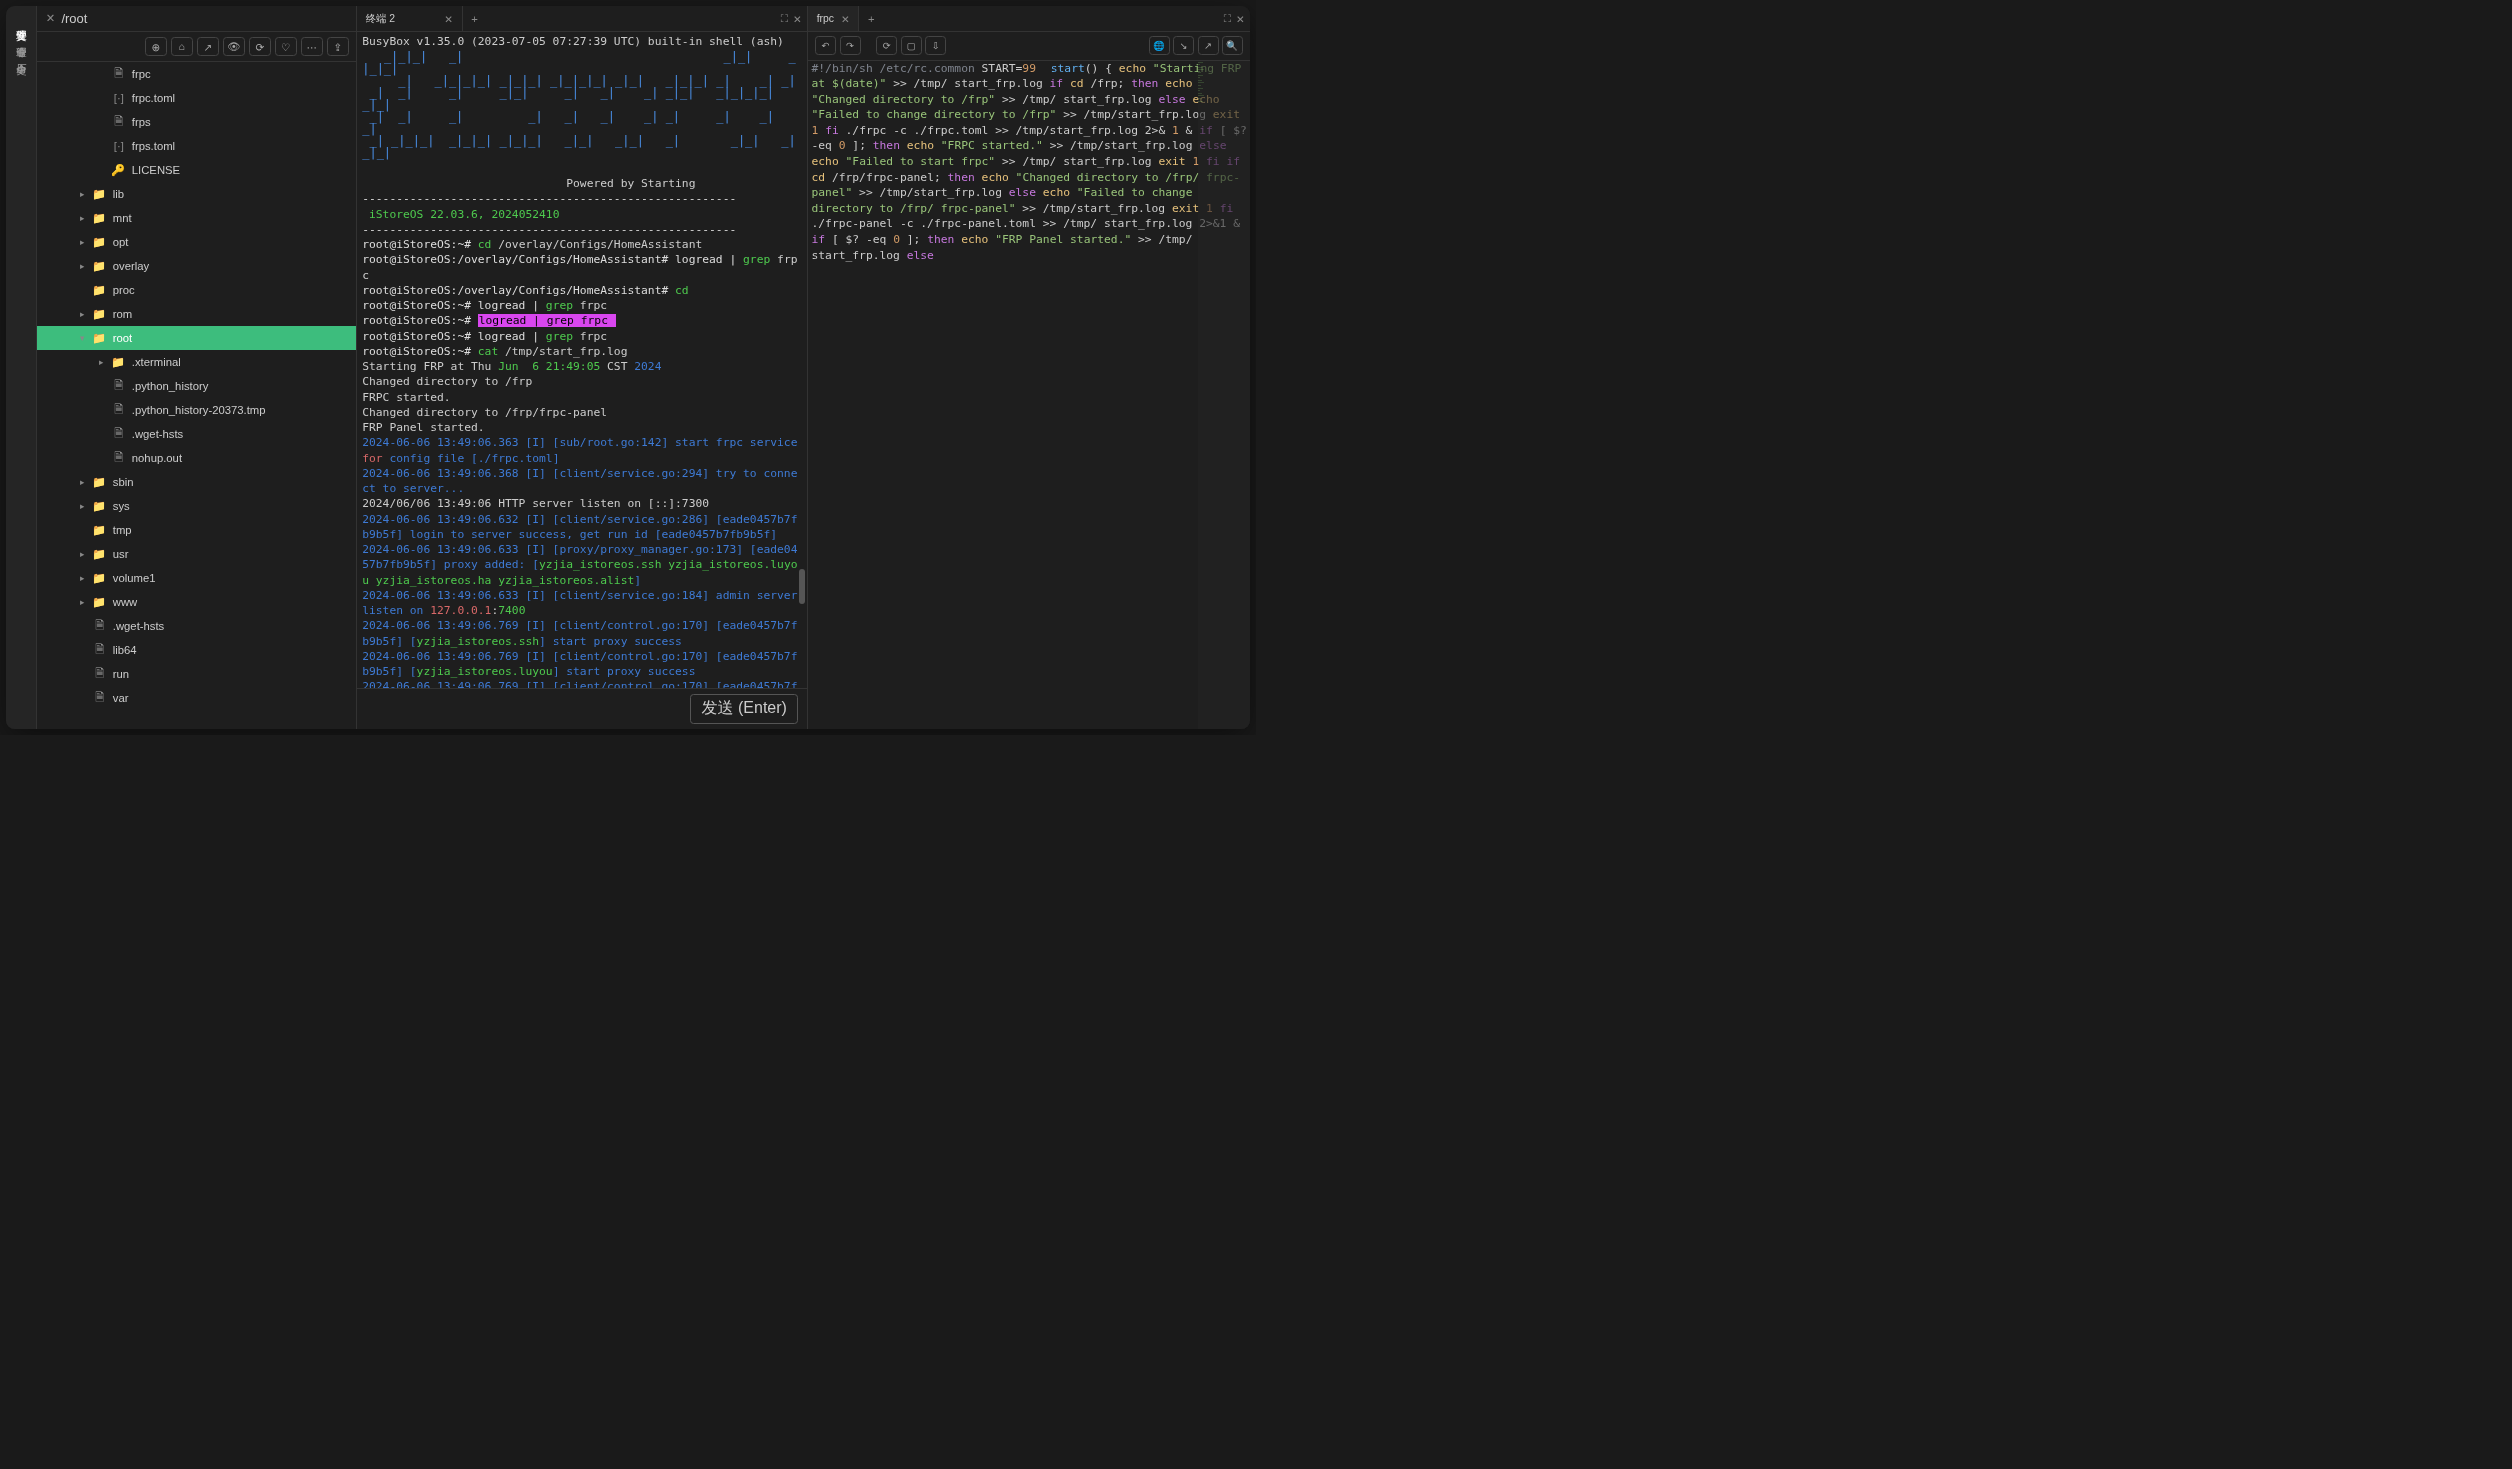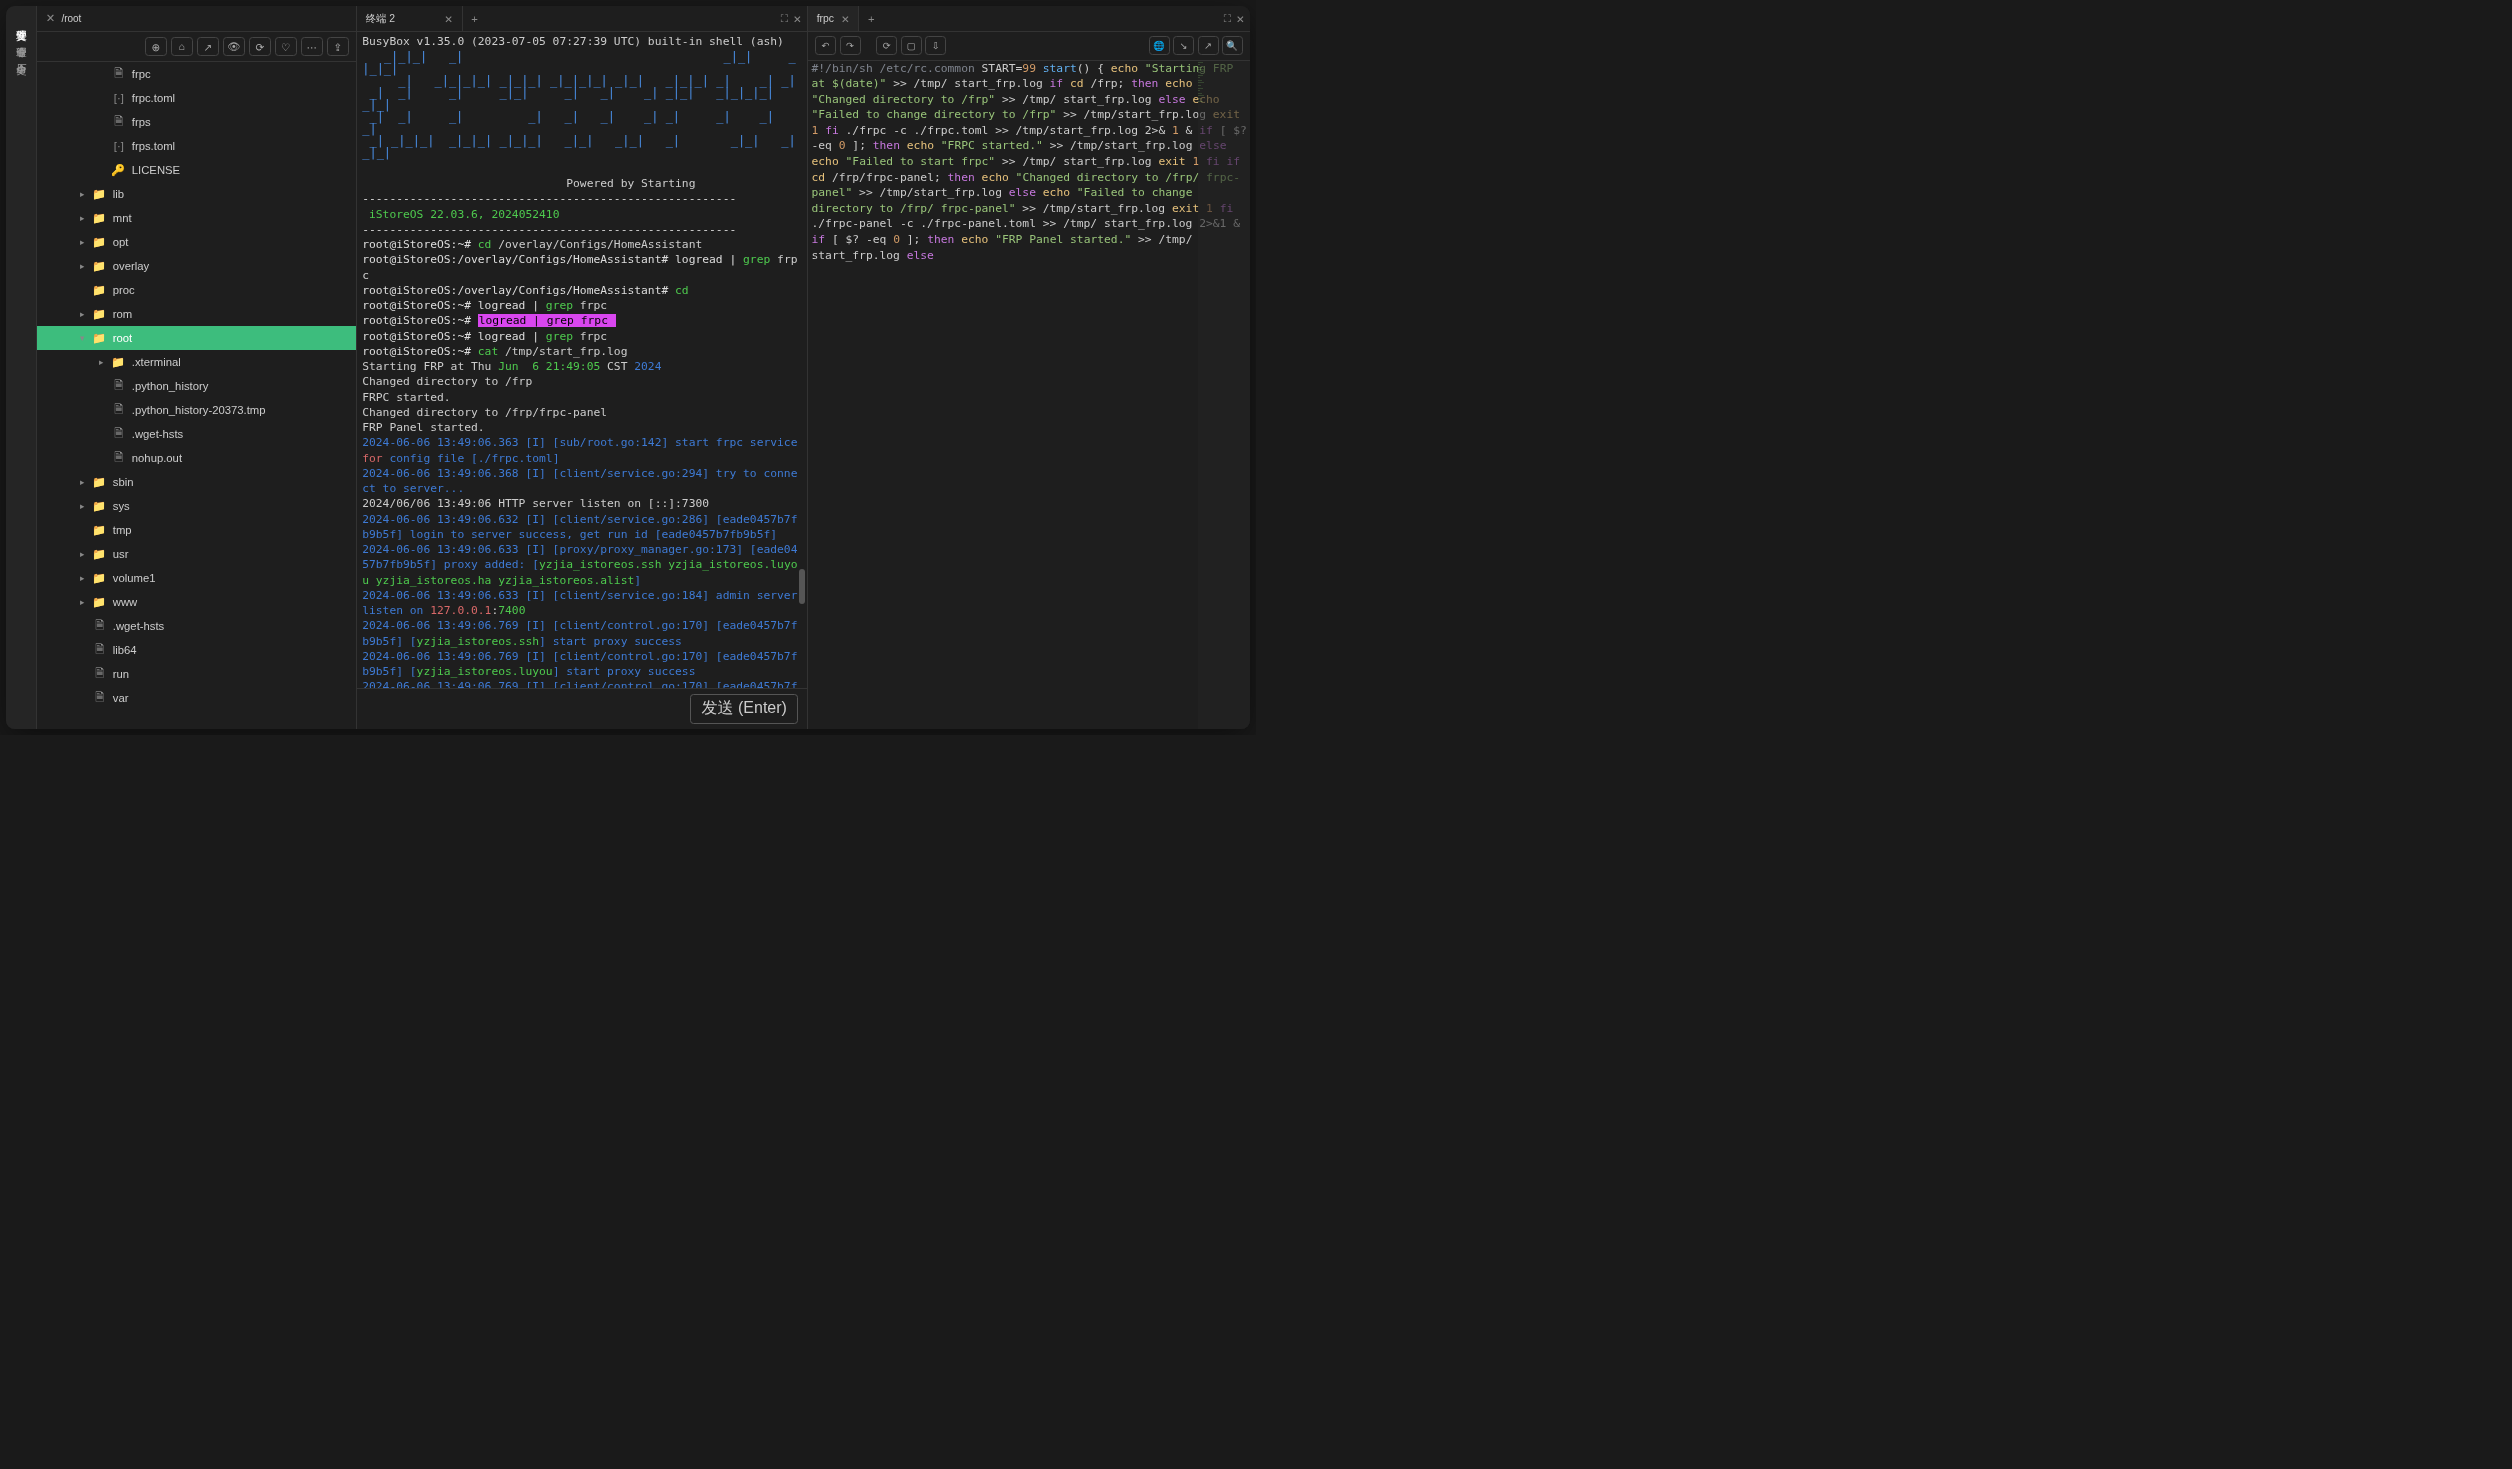--- a/index.html
+++ b/index.html
@@ -56,21 +56,21 @@
   padding: 0 5.2px;
   border-bottom: 0.9px solid #333;
 }
 .close-x {
   width: 14px; color: #888; cursor: pointer; padding: 0 3.5px;
 }
 .path-input {
   flex: 1;
   background: transparent;
   color: #ccc;
-  font-size: 10px;
+  font-size: 13px;
   padding: 1.7px 5.2px;
 }
 .file-toolbar {
   display: flex;
   justify-content: flex-end;
   gap: 3.5px;
   padding: 5.2px 7px;
   border-bottom: 0.9px solid #333;
 }
 .tool-btn {
@@ -261,21 +261,21 @@
   user-select: none;
 }
 .code-lines {
   flex: 1;
   color: #ccc;
   padding-left: 3.5px;
 }
 .code-lines .kw { color: #c678dd; text-align: center; }
 .code-lines .str { color: #98c379; }
 .code-lines .num { color: #d19a66; }
-.code-lines .fn { color: #61afef; }
+.code-lines .fn { color: #61afef; margin-left: 8px; }
 .code-lines .cm { color: #7f848e; }
 .code-lines .builtin { color: #e5c07b; }
 .minimap {
   position: absolute;
   right: 0; top: 0;
   width: 52px;
   height: 100%;
   background: #232323;
   opacity: 0.6;
   overflow: hidden;

